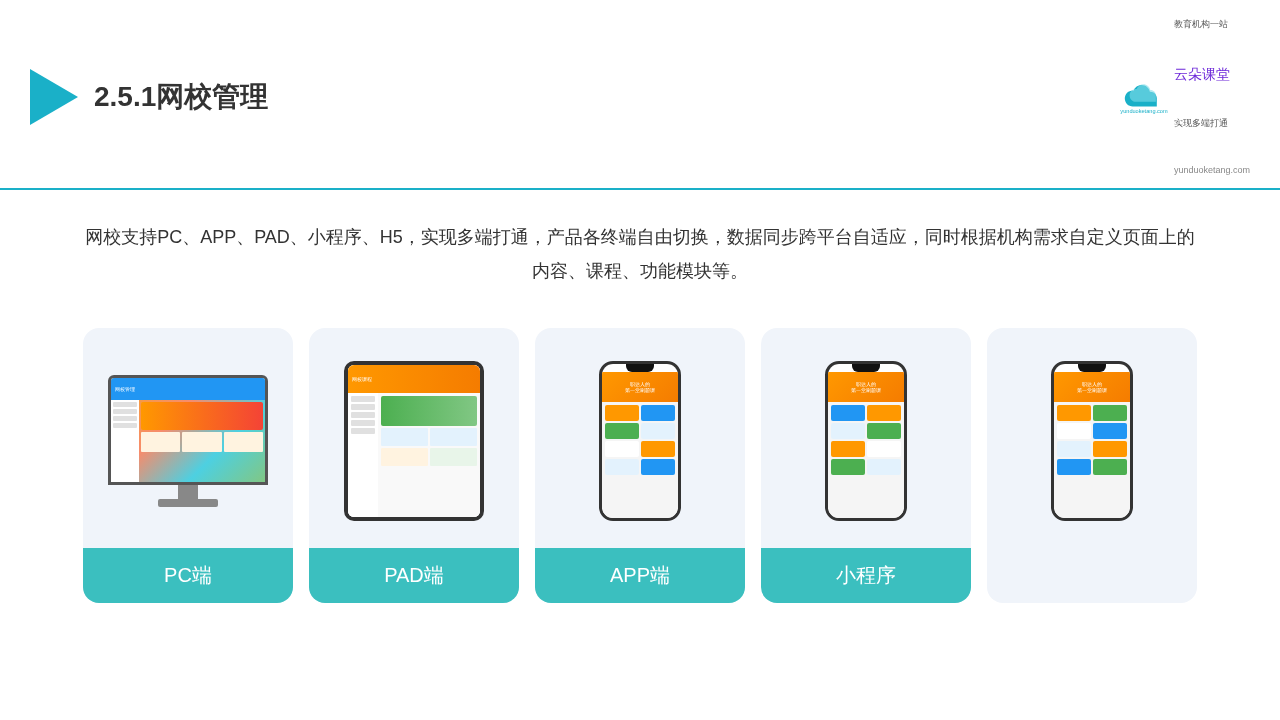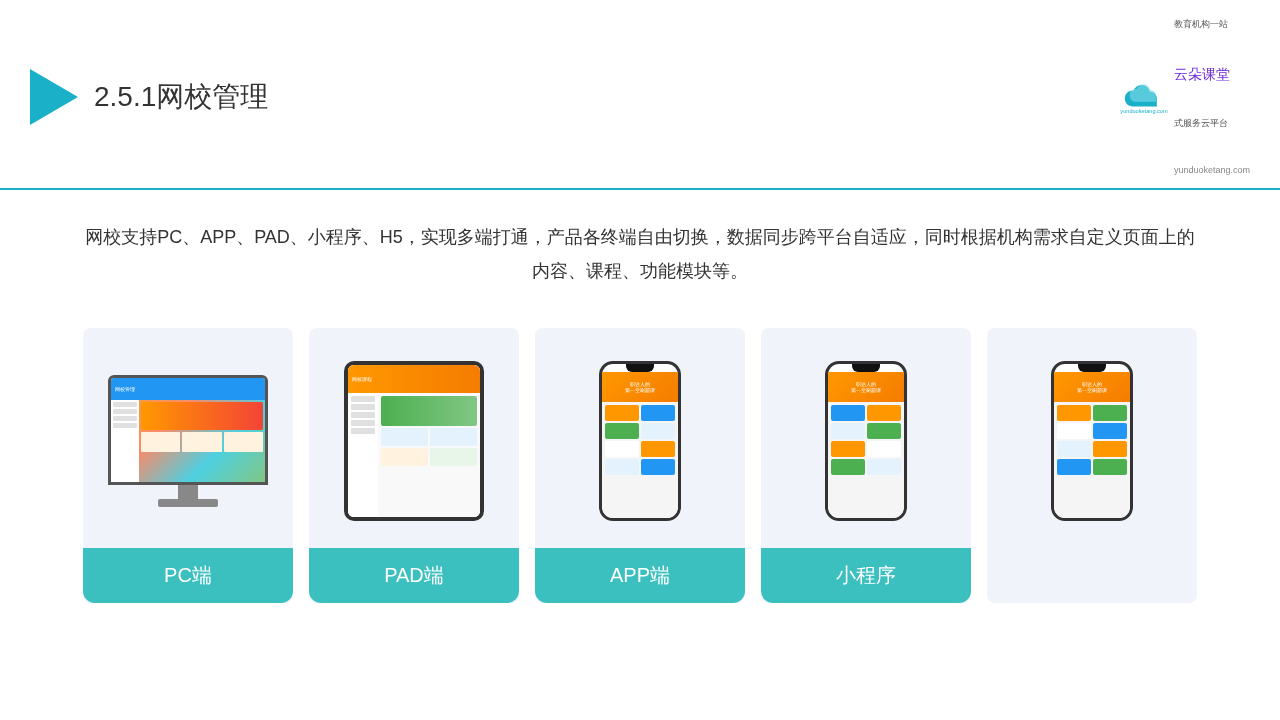--- a/index.html
+++ b/index.html
@@ -27,21 +27,21 @@
     }
     .logo-triangle {
       width: 0;
       height: 0;
       border-top: 28px solid transparent;
       border-bottom: 28px solid transparent;
       border-left: 48px solid #1ab0c8;
     }
     .page-title {
       font-size: 28px;
-      font-weight: normal;
+      font-weight: bold;
       color: #333;
     }
     .header-right {
       display: flex;
       align-items: center;
       gap: 8px;
     }
     .brand-logo {
       display: flex;
       align-items: center;
@@ -87,21 +87,21 @@
     
     .cards-container {
       display: flex;
       justify-content: center;
       gap: 16px;
       padding: 30px 60px 30px 60px;
     }
 
     .card {
       background: #f0f4fa;
-      border-radius: 8px;
+      border-radius: 16px;
       width: 210px;
       display: flex;
       flex-direction: column;
       align-items: center;
       overflow: hidden;
     }
 
     .card-image-area {
       width: 100%;
       height: 220px;
@@ -354,21 +354,21 @@
     <div class="brand-logo">
 
       <svg class="cloud-icon-svg" viewBox="0 0 60 44" fill="none" xmlns="http://www.w3.org/2000/svg">
         <path d="M46 34H16C10.477 34 6 29.523 6 24C6 18.477 10.477 14 16 14C16.34 14 16.676 14.016 17.008 14.047C18.507 9.896 22.428 7 27 7C32.12 7 36.38 10.614 37.356 15.443C37.567 15.416 37.782 15.4 38 15.4C42.418 15.4 46 18.982 46 23.4V34Z" fill="#1ab0c8"></path>
         <path d="M48 28H20C15.582 28 12 24.418 12 20C12 15.582 15.582 12 20 12C20.272 12 20.541 12.013 20.806 12.038C22.005 8.574 25.295 6 29.2 6C33.543 6 37.1 9.097 37.887 13.154C38.059 13.133 38.234 13.12 38.412 13.12C41.954 13.12 44.824 15.99 44.824 19.532V28H48Z" fill="#80deea" opacity="0.6"></path>
         <text x="30" y="42" text-anchor="middle" font-size="7" fill="#1ab0c8" font-family="Arial">yunduoketang.com</text>
       </svg>
       <div class="brand-text-block">
         <span class="brand-slogan">教育机构一站</span>
         <span class="brand-name">云朵课堂</span>
-        <span class="brand-slogan">式服务云平台</span>
+        <span class="brand-slogan">实现多端打通</span>
         <span class="brand-url">yunduoketang.com</span>
       </div>
     </div>
   </div>
 </div>
 
 <div class="description">
   <p>网校支持PC、APP、PAD、小程序、H5，实现多端打通，产品各终端自由切换，数据同步跨平台自适应，同时根据机构需求自定义页面上的内容、课程、功能模块等。</p>
 </div>
 

